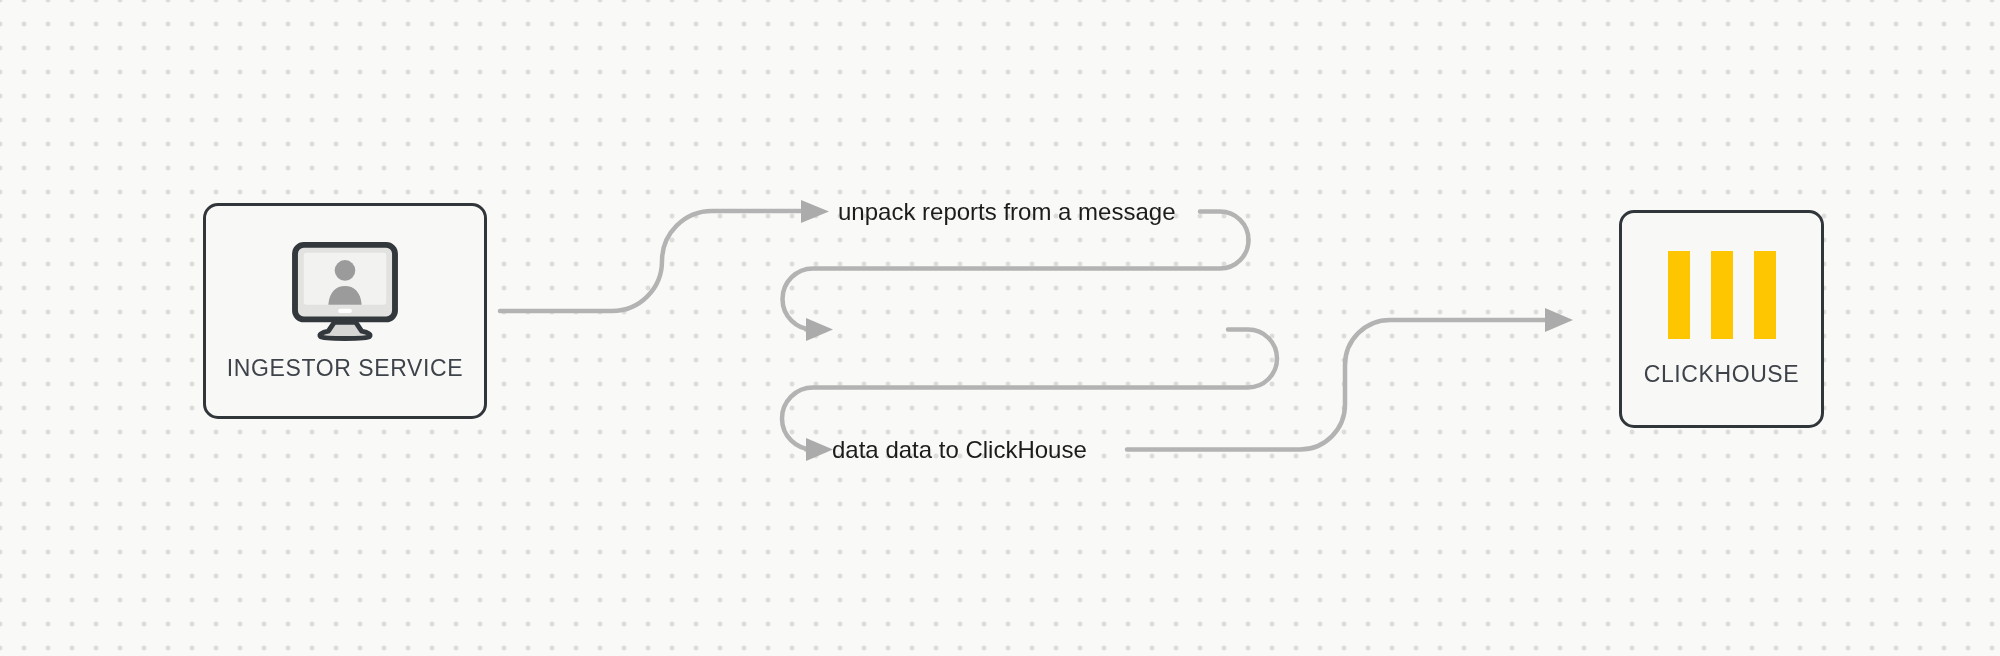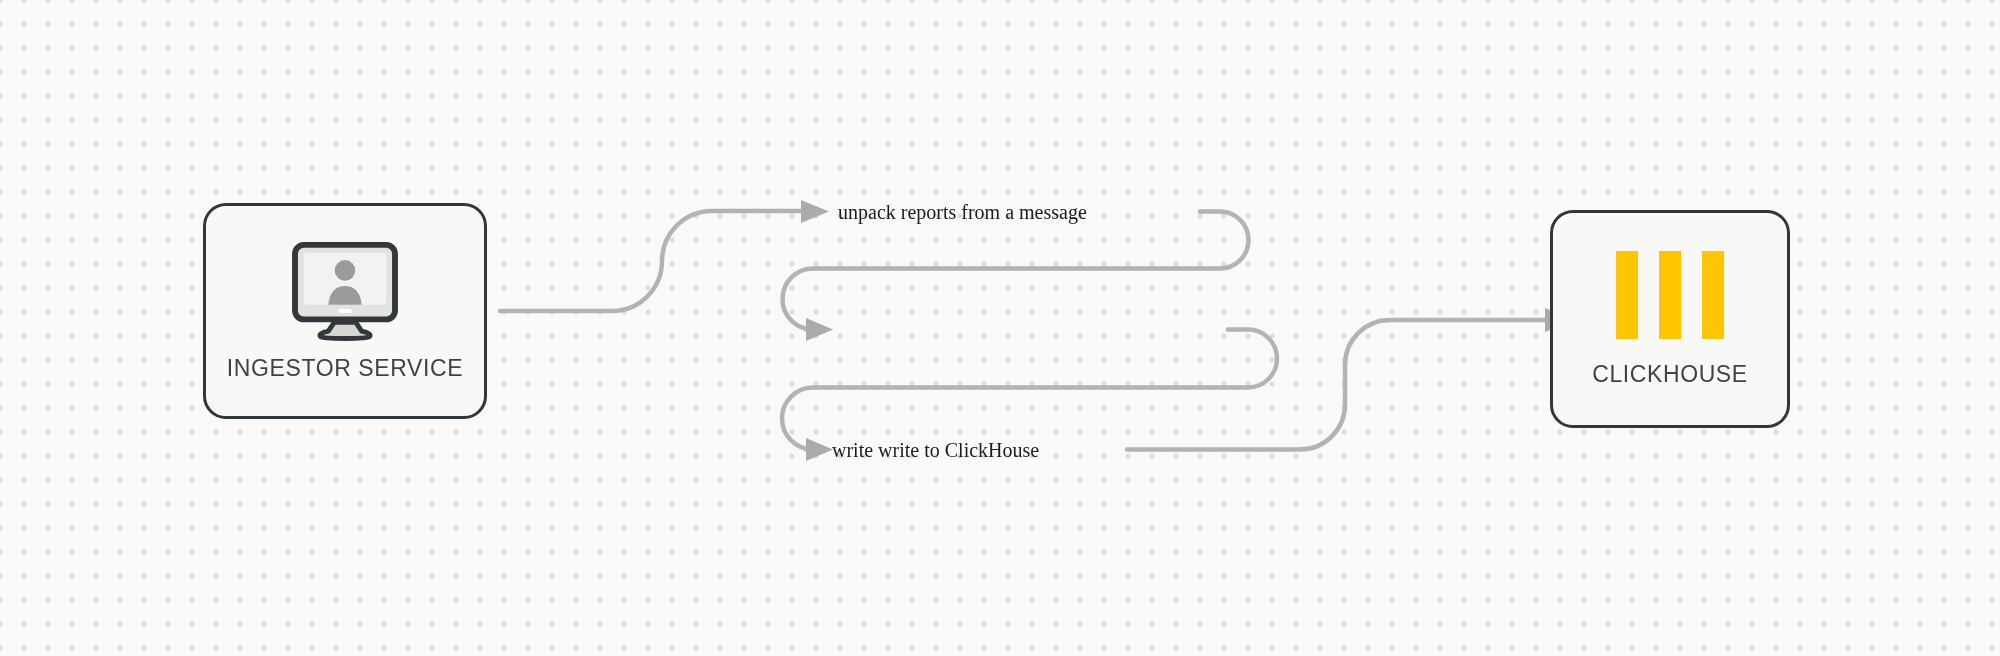--- a/index.html
+++ b/index.html
@@ -32,41 +32,40 @@
   }
   .connectors polygon {
     fill: var(--arrowhead, #ababab);
     stroke: none;
   }
   .node {
     position: absolute;
     box-sizing: border-box;
     background: var(--node-fill, #f8f8f6);
     border: 3.5px solid var(--node-border, #31363b);
-    border-radius: 23px;
+    border-radius: 15px;
     display: flex;
     flex-direction: column;
     align-items: center;
     justify-content: center;
   }
   .node-ingestor { left: 203px; top: 203px; width: 284px; height: 216px; gap: 14px; }
-  .node-clickhouse { left: 1550px; top: 210px; width: 240px; height: 218px; gap: 22px; }
+  .node-clickhouse { left: 1619px; top: 210px; width: 205px; height: 218px; gap: 22px; }
   .node-label {
     font-size: 23px;
     letter-spacing: 0.6px;
     color: var(--node-label, #3e434a);
     white-space: nowrap;
   }
   .step-label {
     position: absolute;
     transform: translateY(-50%);
-    font-size: 20px;
+    font-size: 24px;
     color: var(--step-text, #1c1c1c);
     white-space: nowrap;
-    font-family: Liberation Serif, serif;
   }
   .ch-bar { fill: var(--clickhouse-yellow, #fec601); }
   .person { fill: var(--icon-gray, #9b9b9b); }
 </style>
 </head>
 <body>
 
 <div class="canvas">
 
   <svg class="connectors" viewBox="0 0 2000 656" xmlns="http://www.w3.org/2000/svg" aria-hidden="true">
@@ -99,15 +98,15 @@
   <div class="node node-clickhouse">
     <svg width="108" height="88" viewBox="0 0 108 88" xmlns="http://www.w3.org/2000/svg" aria-hidden="true">
       <rect class="ch-bar" x="0" y="0" width="22" height="88"></rect>
       <rect class="ch-bar" x="43" y="0" width="22" height="88"></rect>
       <rect class="ch-bar" x="86" y="0" width="22" height="88"></rect>
     </svg>
     <div class="node-label">CLICKHOUSE</div>
   </div>
 
   <div class="step-label" style="left:838px; top:212px">unpack reports from a message</div>
-  <div class="step-label" style="left:832px; top:450px">write write to ClickHouse</div>
+  <div class="step-label" style="left:832px; top:450px">data data to ClickHouse</div>
 
 </div>
 
 </body></html>

